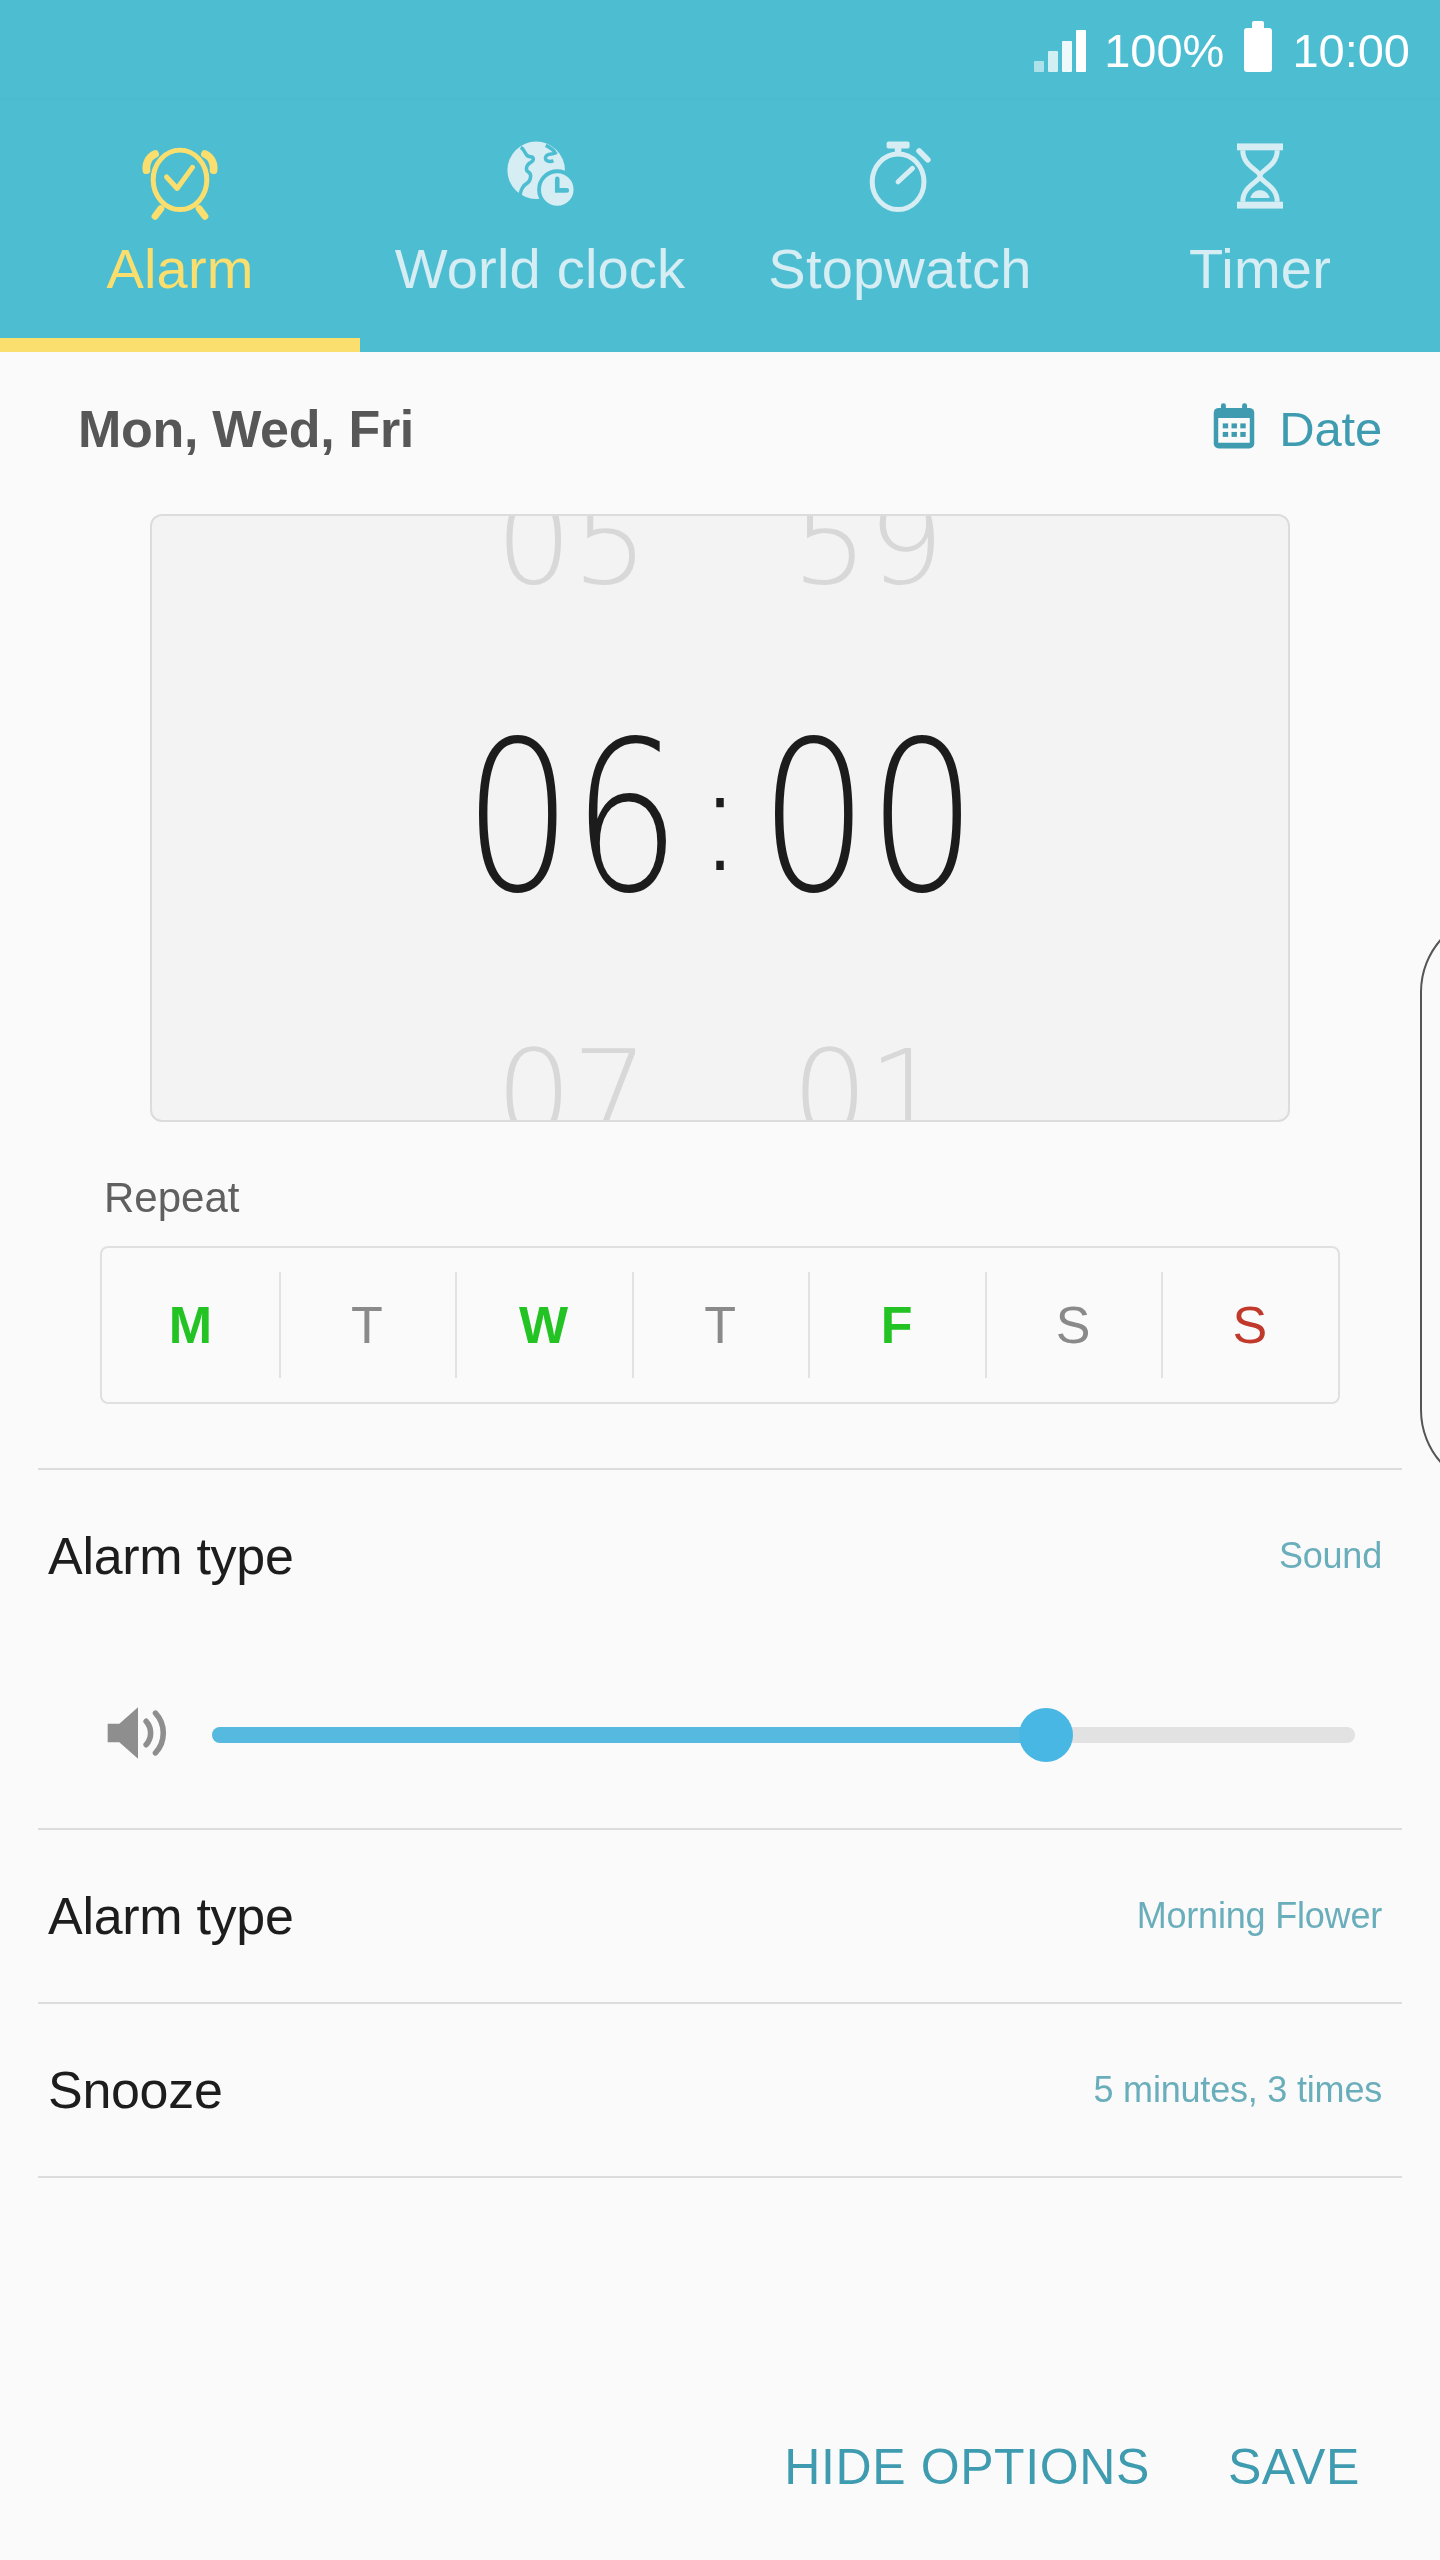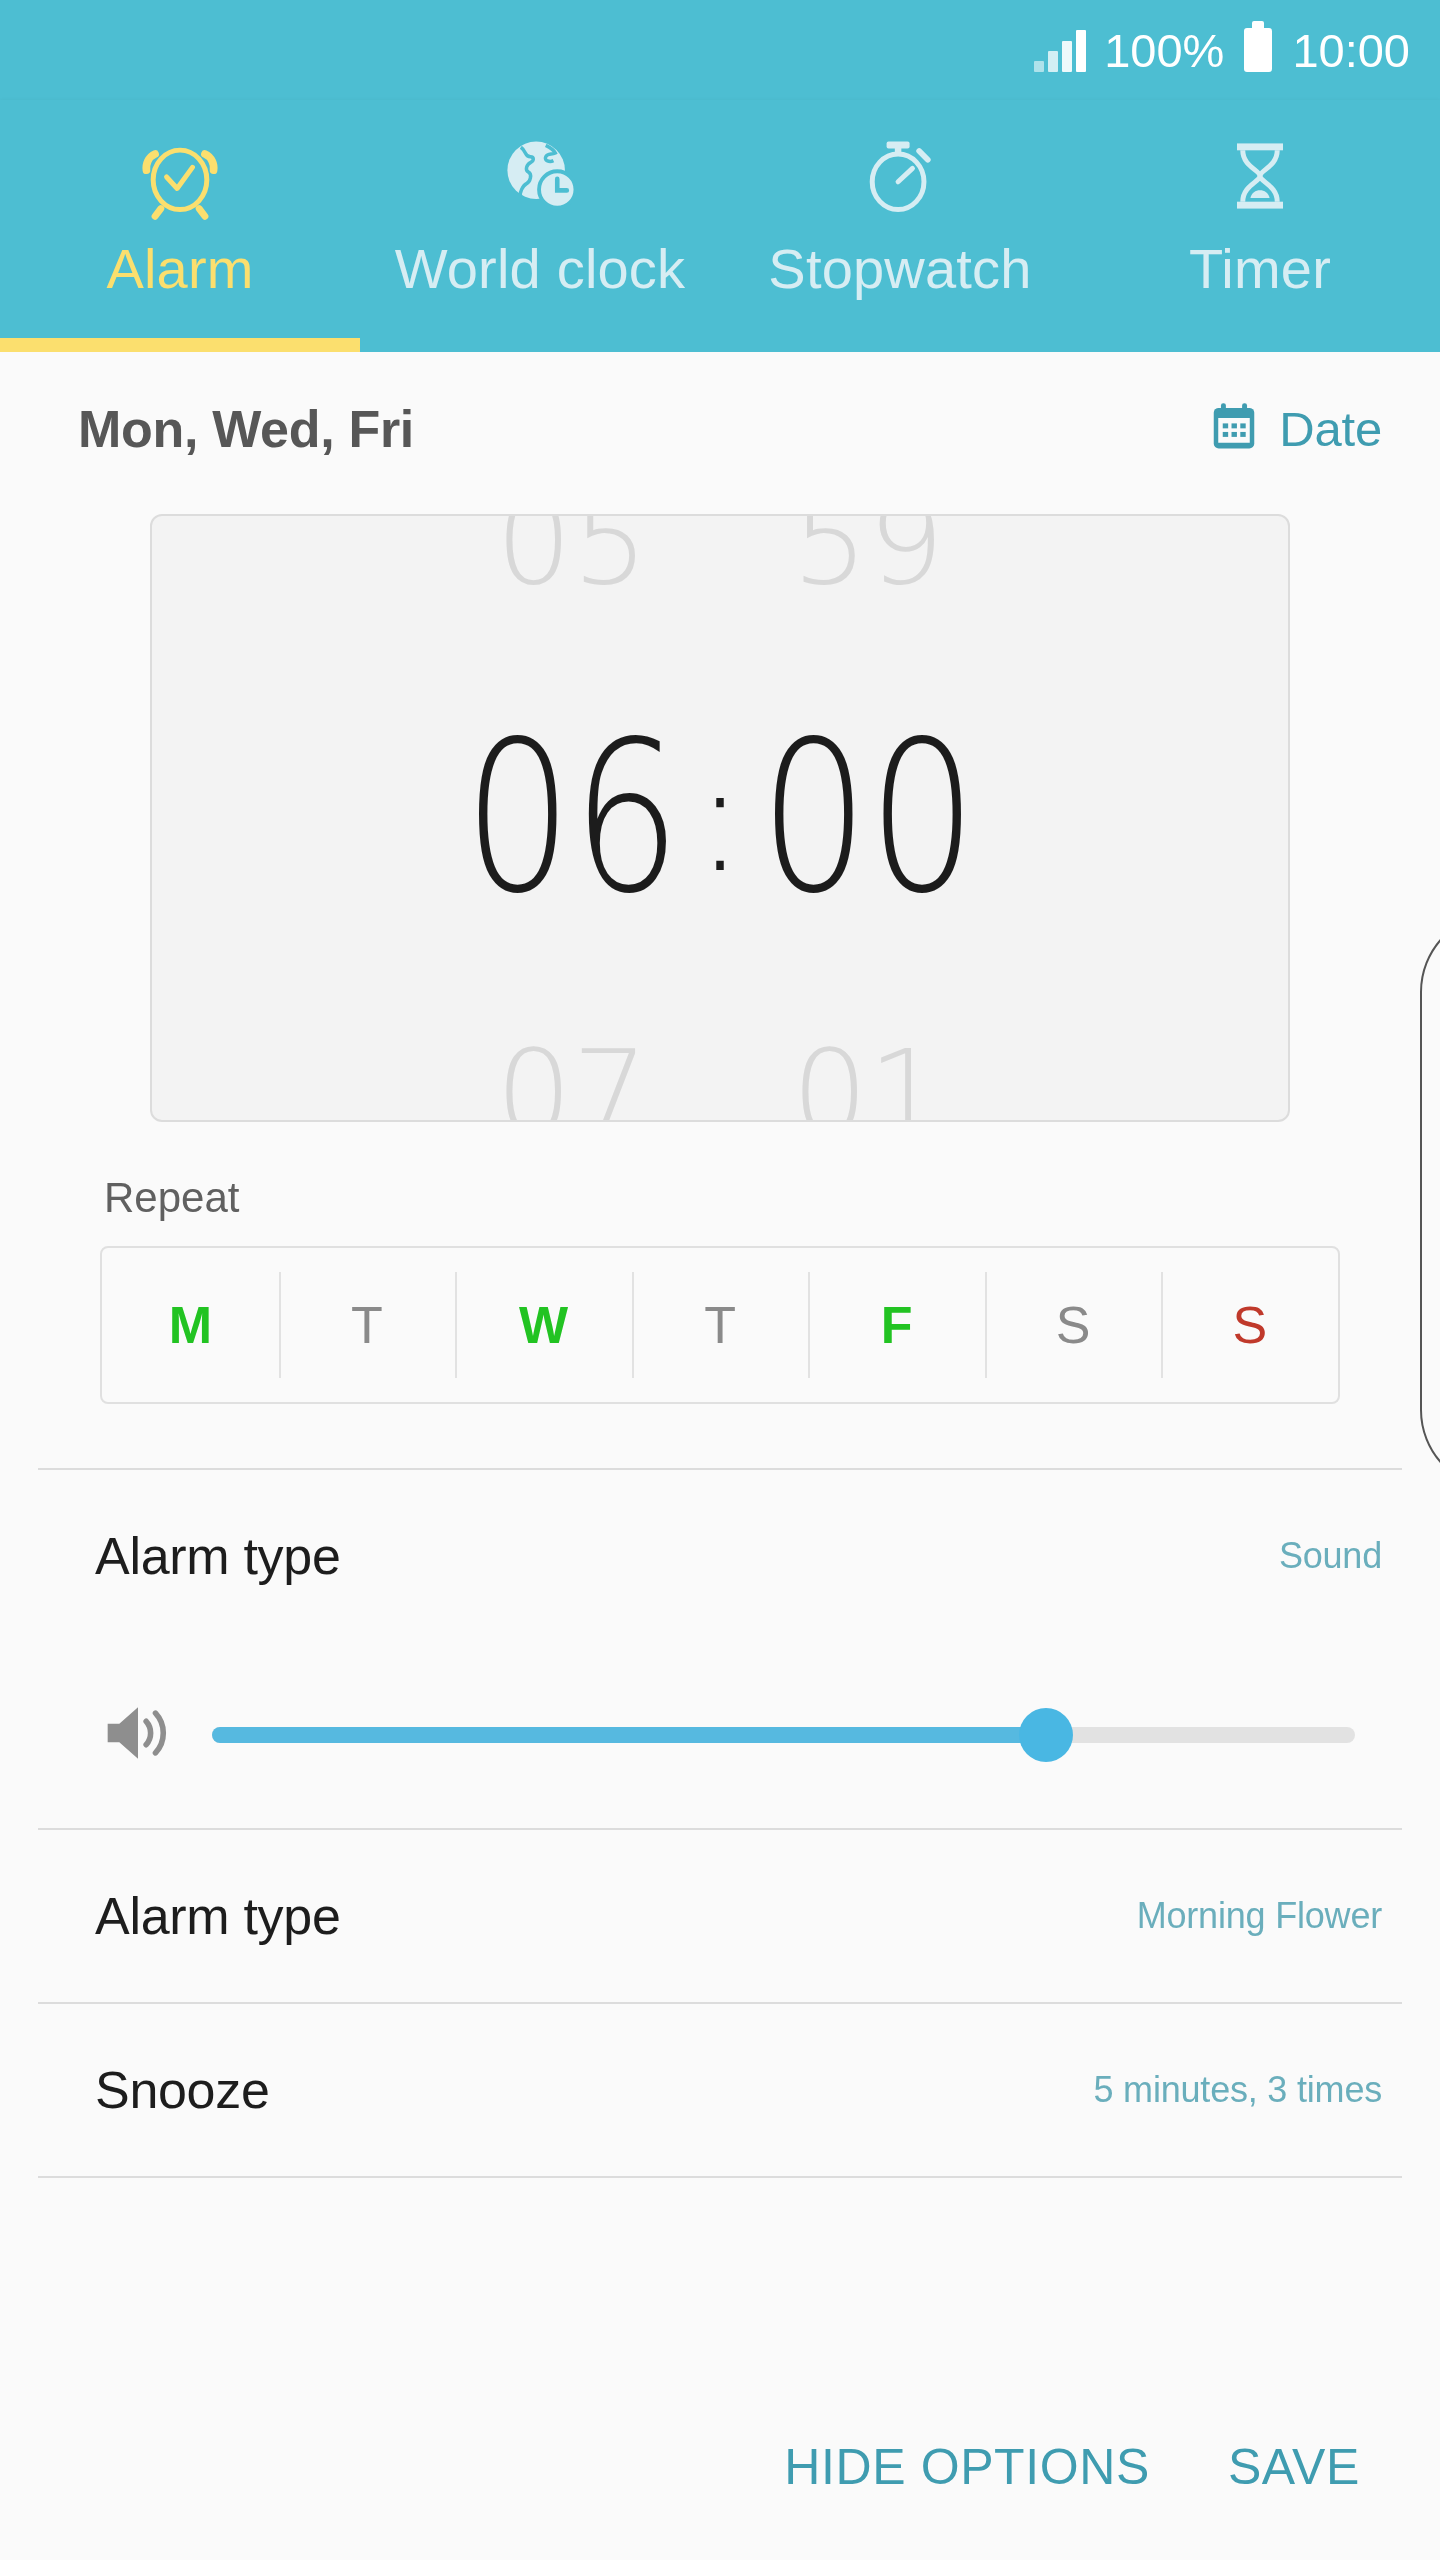--- a/index.html
+++ b/index.html
@@ -241,21 +241,21 @@
     background: #dcdcdc;
     margin: 0 38px;
   }
 
   
   .row {
     height: 172px;
     display: flex;
     align-items: center;
     justify-content: space-between;
-    padding: 0 58px 0 95px;
+    padding: 0 58px 0 48px;
     cursor: pointer;
   }
   .row-label {
     font-size: 52px;
     color: #1d1d1d;
     letter-spacing: -0.3px;
   }
   .row-value {
     font-size: 36px;
     color: #6aaebc;

